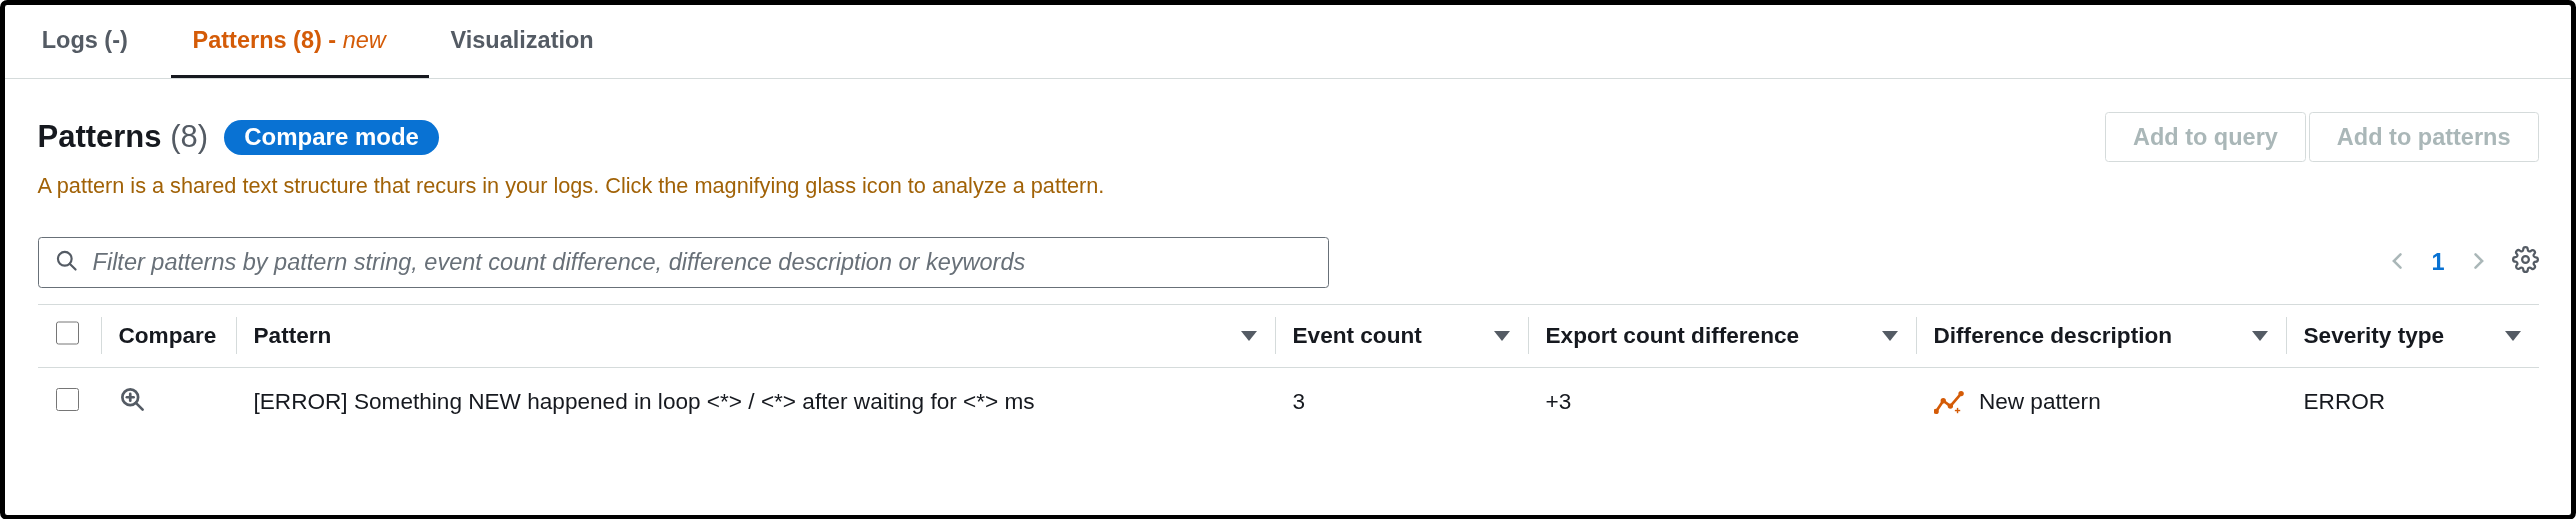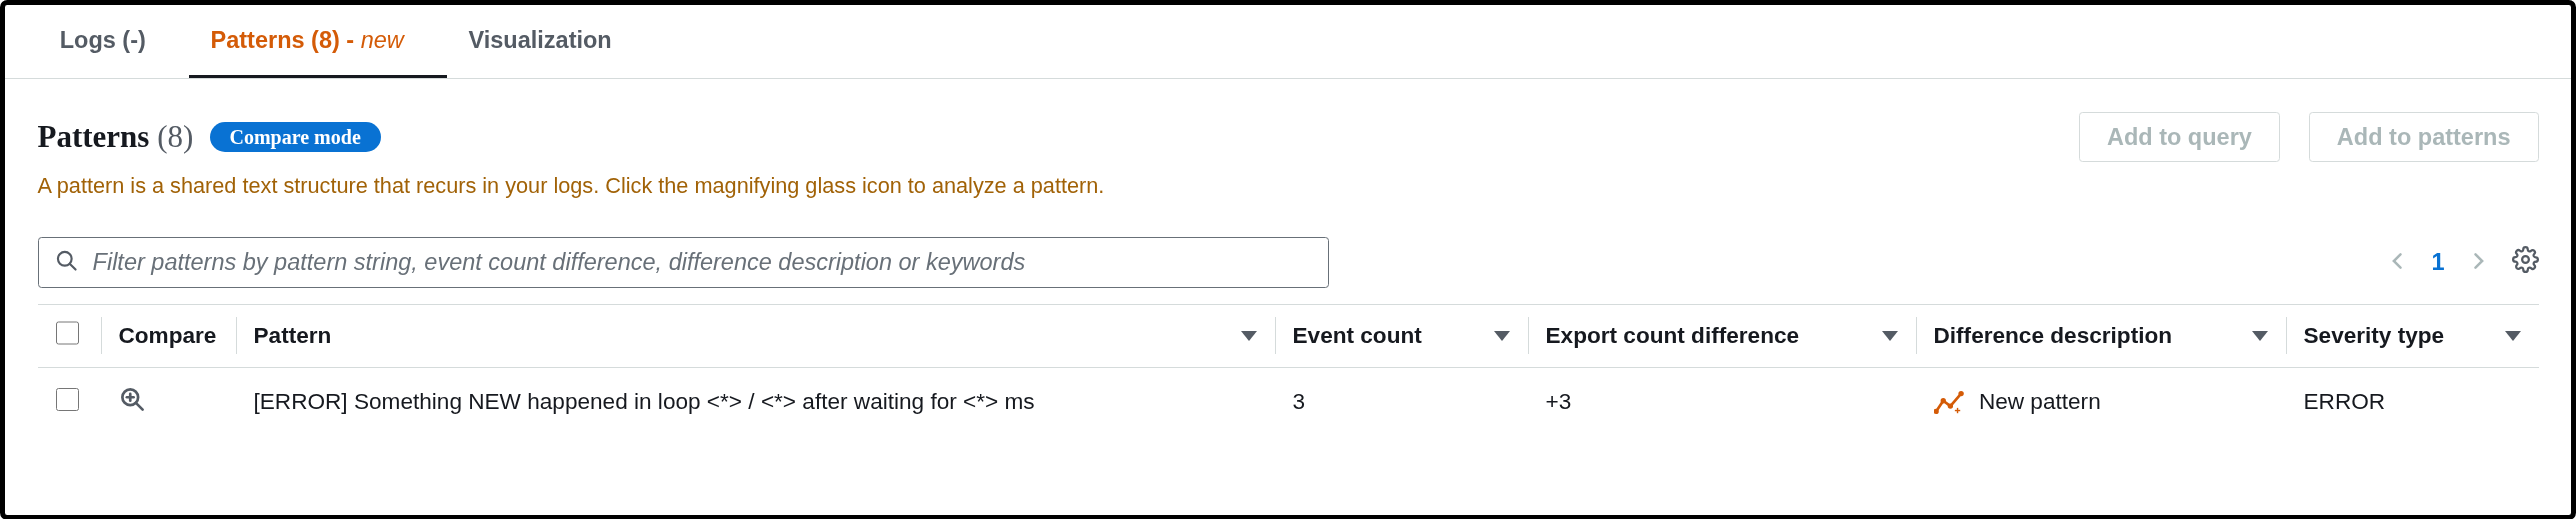--- a/index.html
+++ b/index.html
@@ -14,21 +14,21 @@
     transform-origin: top left;
   }
   .inner {
     padding: 0;
   }
   
   .tabs {
     display: flex;
     gap: 0;
     border-bottom: 0.9px solid #d5dbdb;
-    padding: 0 33px;
+    padding: 0 15px;
   }
   .tab {
     padding: 21.7px 43px 21.7px 21.7px;
     font-size: 23.5px;
     font-weight: 700;
     color: #545b64;
     cursor: pointer;
     border-bottom: 3.6px solid transparent;
   }
   .tab.first { padding-left: 21.7px; }
@@ -45,42 +45,41 @@
     display: flex;
     align-items: center;
     padding: 32.5px 32.5px 10.8px 32.5px;
     gap: 16.2px;
   }
   .title-left {
     display: flex;
     align-items: center;
     gap: 16.2px;
     flex: 1;
-    font-family: Liberation Serif, serif;
   }
   .page-title {
     font-size: 31px;
     font-weight: 700;
     color: #16191f;
   }
   .page-title .count {
     font-weight: 400;
     color: #545b64;
   }
   .compare-badge {
     background: #0972d3;
     color: #fff;
     border-radius: 21.7px;
     padding: 3.6px 20px;
-    font-size: 20px;
+    font-size: 24px;
     font-weight: 700;
   }
   .action-buttons {
     display: flex;
-    gap: 29px;
+    gap: 3px;
   }
   .btn {
     border: 1.8px solid #545b64;
     border-radius: 3.6px;
     padding: 10.8px 27px;
     font-size: 23.5px;
     font-weight: 700;
     background: #fff;
     color: #16191f;
     cursor: pointer;

